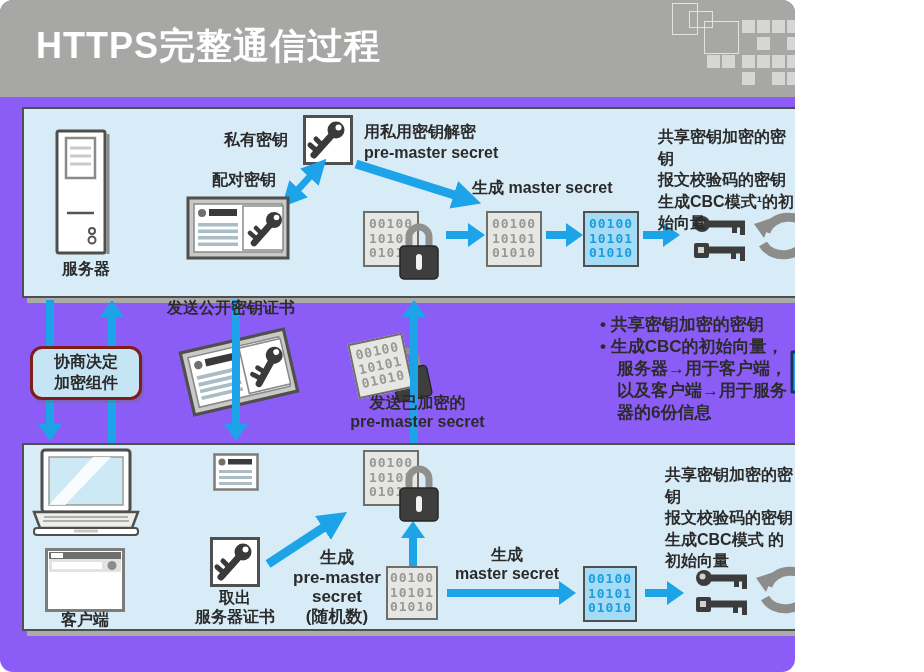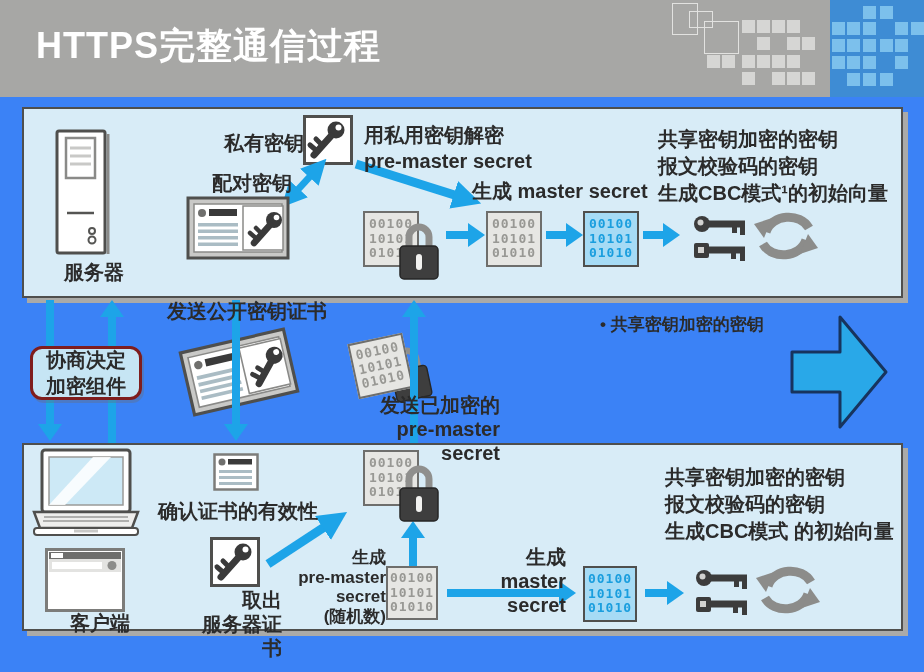--- a/index.html
+++ b/index.html
@@ -1,34 +1,34 @@
 <!DOCTYPE html>
 <html><head>
 <meta charset="utf-8">
 <style>
   :root { --blue:#1da4e8; --ink:#2b2b2b; }
   * { margin:0; padding:0; box-sizing:border-box; }
   body { font-family:"Liberation Sans","DejaVu Sans",sans-serif; background:#ffffff; }
-  .stage { position:relative; width:924px; height:672px; background:#3b82f6; overflow:hidden; }
+  .stage { position:relative; width:795px; height:672px; background:#8b5cf6; overflow:hidden;border-radius:13px; }
   .abs { position:absolute; }
 
   
   .hdr { position:absolute; left:0; top:0; width:924px; height:97px; background:#a7a7a5; }
   .title { position:absolute; left:36px; top:22px; font-size:36px; font-weight:bold; color:#ffffff; letter-spacing:1px; }
   .blue-block { position:absolute; left:830px; top:0; width:94px; height:97px; background:#3e8cd4; }
   .dg { position:absolute; width:13px; height:13px; background:#d6d6d4; }
   .db { position:absolute; width:13px; height:13px; background:#7cc0ec; }
   .do { position:absolute; border:1.5px solid #e2e2e0; background:transparent; }
 
   
   .panel { position:absolute; left:22px; width:881px; background:#d8ecf7; border:2.5px solid #4f4f4d; box-shadow:5px 5px 0 #aaaaa8; }
 
   
-  .t { position:absolute; color:var(--ink); font-size:20px; line-height:1.3; font-weight:bold; white-space:pre-line; z-index:6; }
-  .tc { text-align:right; }
+  .t { position:absolute; color:var(--ink); font-size:16px; line-height:1.3; font-weight:bold; white-space:pre-line; z-index:6; }
+  .tc { text-align:center; }
 
   
   .bin { position:absolute; width:56px; height:56px; border:2.5px solid #6e6e6c; background:#e6e6e3;
          color:#989894; font-family:"DejaVu Sans Mono","Liberation Mono",monospace; font-size:13px; font-weight:bold;
          line-height:1.15; letter-spacing:1px; display:flex; align-items:center; justify-content:center;
          text-align:center; white-space:pre-line; z-index:2; }
   .bin.blue { background:#a6dbf5; color:#1a9ede; border-color:#4f4f4d; }
 
   
   .varr { position:absolute; width:8px; background:var(--blue); z-index:3; }
@@ -254,20 +254,24 @@
       <rect x="19" y="36" width="6" height="16" rx="3" fill="#f2f2f0"></rect>
     </svg>
   </div>
   <div class="head-up" style="left:402px;top:300px;z-index:5"></div>
   <div class="varr" style="left:410px;top:315px;height:128px;z-index:5"></div>
   <div class="t tc" style="left:335px;top:393px;width:165px;line-height:1.2">发送已加密的
 pre-master secret</div>
 
   <div class="abs" style="left:600px;top:314px;width:210px;z-index:6">
     <div class="t" style="position:static;font-size:17px">• 共享密钥加密的密钥</div>
+    <div class="t" style="position:static;font-size:17px">• 生成CBC的初始向量，
+  服务器→用于客户端，
+  以及客户端→用于服务
+  器的6份信息</div>
   </div>
 
   <svg style="left:790px;top:312px;z-index:5" width="100" height="120" viewBox="0 0 100 120">
     <polygon points="2,40 50,40 50,5 96,60 50,115 50,80 2,80" fill="#29a8e8" stroke="#17345e" stroke-width="3" stroke-linejoin="round"></polygon>
   </svg>
 
   <div class="panel" style="top:443px;height:188px"></div>
 
   <svg style="left:30px;top:448px" width="112" height="92" viewBox="0 0 112 92">
     <rect x="12" y="2" width="88" height="62" rx="3" fill="#ffffff" stroke="#4f4f4d" stroke-width="3"></rect>
@@ -291,21 +295,20 @@
   <div class="t tc" style="left:40px;top:610px;width:90px">客户端</div>
 
   <svg style="left:213px;top:453px" width="46" height="38" viewBox="0 0 46 38">
     <rect x="1.5" y="1.5" width="43" height="35" fill="#ffffff" stroke="#7c7c7a" stroke-width="2.5"></rect>
     <circle cx="9" cy="9" r="3.5" fill="#6f6f6d"></circle>
     <rect x="15" y="6" width="24" height="5.5" fill="#3a3a3a"></rect>
     <rect x="6" y="17" width="33" height="3" fill="#aabcc4"></rect>
     <rect x="6" y="23" width="33" height="3" fill="#aabcc4"></rect>
     <rect x="6" y="29" width="33" height="3" fill="#aabcc4"></rect>
   </svg>
-  <div class="t" style="left:158px;top:498px">确认证书的有效性</div>
 
   <svg style="left:210px;top:537px" width="50" height="50" viewBox="0 0 50 50">
     <rect x="1.5" y="1.5" width="47" height="47" fill="#ffffff" stroke="#4f4f4d" stroke-width="3"></rect>
     <circle cx="33" cy="15" r="8.5" fill="#3a3a3a"></circle>
       <circle cx="35.5" cy="12.5" r="3" fill="#ffffff"></circle>
     <line x1="28" y1="21" x2="11" y2="40" stroke="#3a3a3a" stroke-width="7" stroke-linecap="round"></line>
     <line x1="14" y1="36" x2="7" y2="30" stroke="#3a3a3a" stroke-width="5" stroke-linecap="round"></line>
     <line x1="19" y1="30" x2="13" y2="24" stroke="#3a3a3a" stroke-width="5" stroke-linecap="round"></line>
   </svg>
   <div class="t tc" style="left:188px;top:588px;width:94px;line-height:1.2">取出

